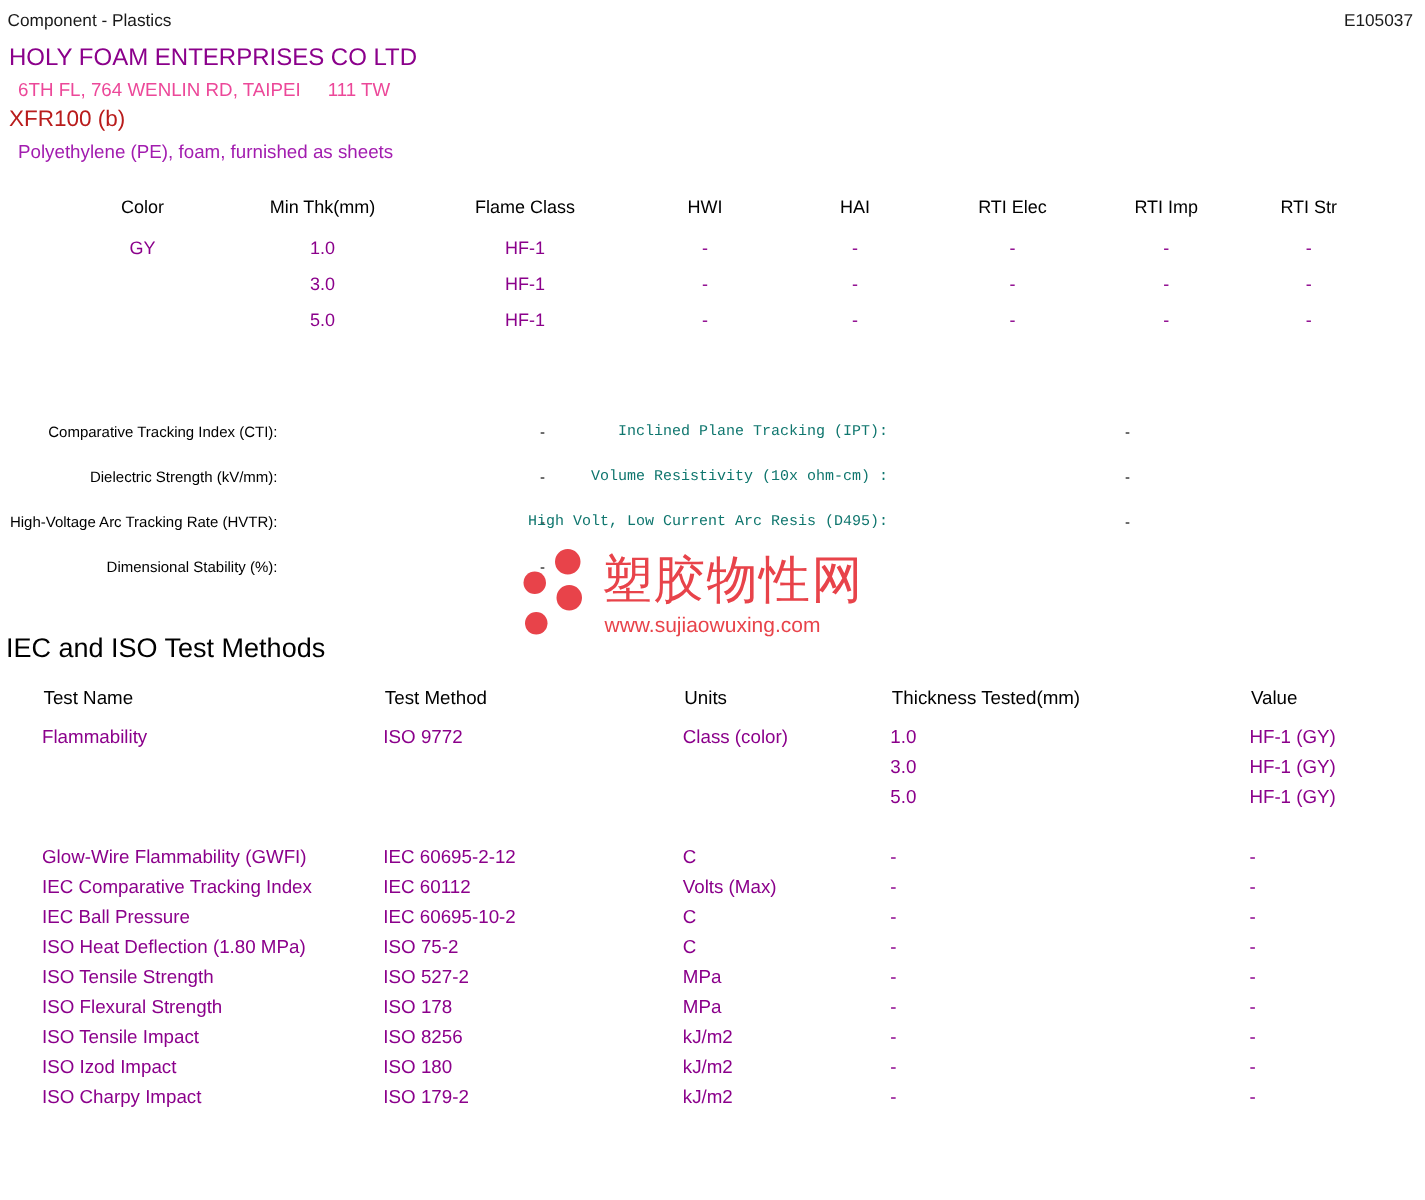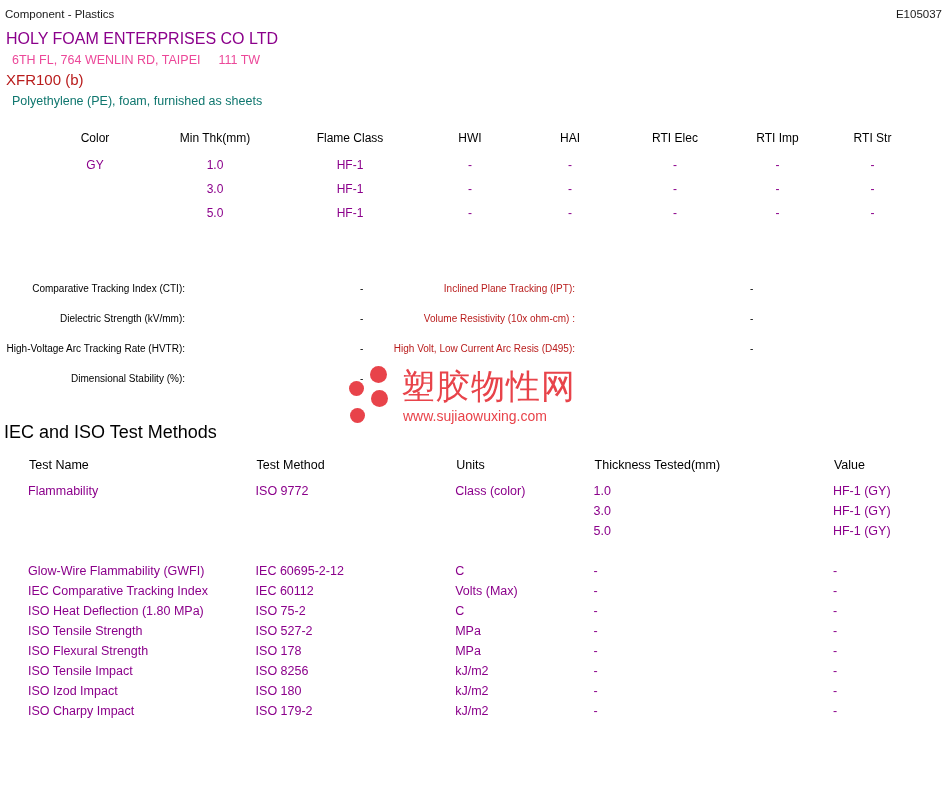--- a/index.html
+++ b/index.html
@@ -55,21 +55,21 @@
     top: 71px;
     left: 6px;
     font-size: 15px;
     color: #b91c1c;
   }
   .matdesc {
     position: absolute;
     top: 94px;
     left: 12px;
     font-size: 12.5px;
-    color: #0f766e;
+    color: #a21caf;
   }
 
   
   .prop-table {
     position: absolute;
     top: 131px;
     left: 40px;
     width: 880px;
     border-collapse: collapse;
     font-size: 12px;
@@ -115,24 +115,25 @@
     text-align: right;
     color: #000000;
   }
   .elec-left-val {
     position: absolute;
     left: 360px;
     color: #000000;
   }
   .elec-right-label {
     position: absolute;
-    right: 210px;
+    right: 193px;
     white-space: nowrap;
     text-align: right;
-    color: #b91c1c;
+    color: #0f766e;
+    font-family: Liberation Mono, monospace;
   }
   .elec-right-val {
     position: absolute;
     left: 750px;
     color: #000000;
   }
 
   
   .watermark {
     position: absolute;
@@ -361,20 +362,27 @@
         <td>-</td>
       </tr>
       <tr>
         <td>IEC Comparative Tracking Index</td>
         <td>IEC 60112</td>
         <td>Volts (Max)</td>
         <td>-</td>
         <td>-</td>
       </tr>
       <tr>
+        <td>IEC Ball Pressure</td>
+        <td>IEC 60695-10-2</td>
+        <td>C</td>
+        <td>-</td>
+        <td>-</td>
+      </tr>
+      <tr>
         <td>ISO Heat Deflection (1.80 MPa)</td>
         <td>ISO 75-2</td>
         <td>C</td>
         <td>-</td>
         <td>-</td>
       </tr>
       <tr>
         <td>ISO Tensile Strength</td>
         <td>ISO 527-2</td>
         <td>MPa</td>

